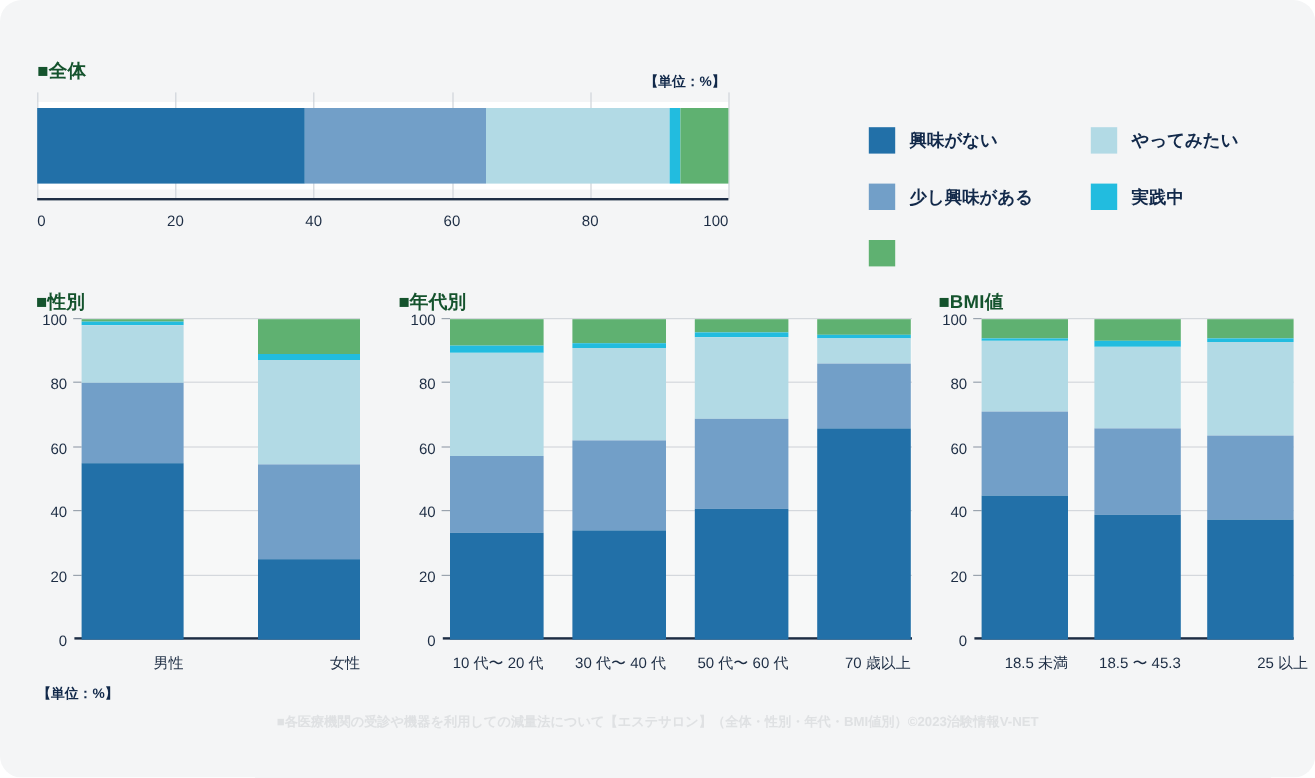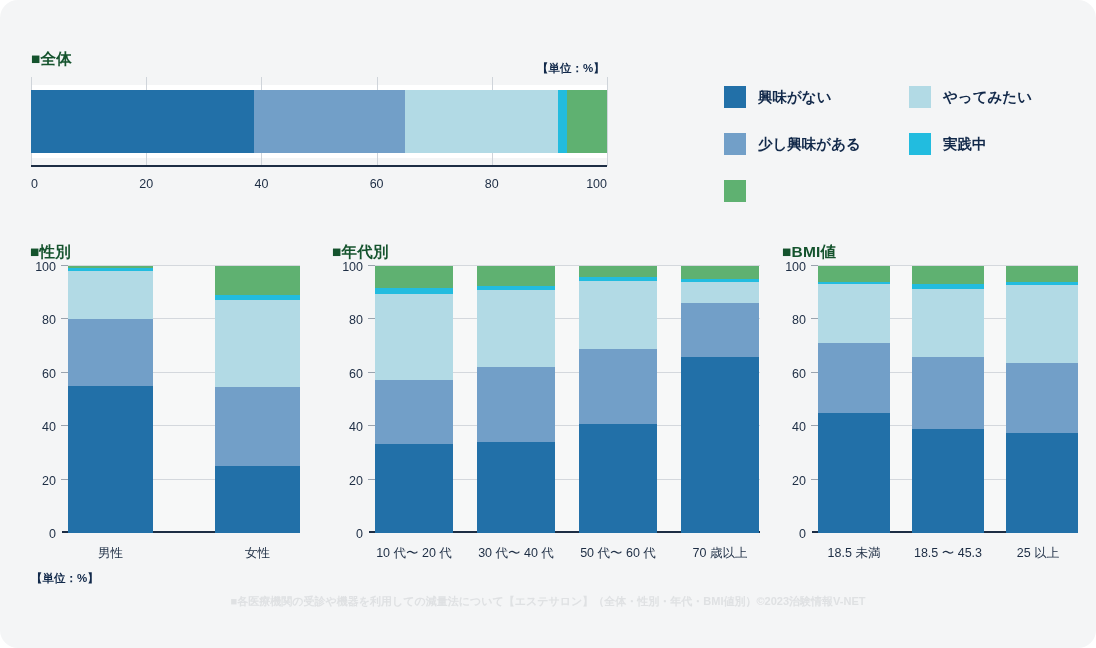--- a/index.html
+++ b/index.html
@@ -37,21 +37,21 @@
     position: absolute;
     font-size: 12.5px;
     color: #1d2d44;
     white-space: nowrap;
   }
   .cat-label {
     position: absolute;
     font-size: 12.5px;
     color: #1d2d44;
     white-space: nowrap;
-    text-align: center;
+    text-align: right;
   }
 
   
   #overall-plot {
     position: absolute;
     left: 31px; top: 85px;
     width: 576px; height: 73px;
     background: #ffffff;
   }
   #overall-plot .vgrid {
@@ -108,20 +108,21 @@
   #legend {
     position: absolute;
     left: 724px; top: 86px;
     width: 340px; height: 125px;
   }
   .legend-item {
     position: absolute;
     display: flex;
     align-items: center;
     white-space: nowrap;
+    margin-top: 20px;
   }
   .legend-swatch {
     width: 22px; height: 22px;
     flex: 0 0 22px;
     margin-right: 12px;
   }
   .legend-text {
     font-size: 14.5px;
     font-weight: 700;
     color: #12294a;
@@ -331,19 +332,19 @@
           <div class="seg" title="過去に実践したことがある 6.9%" style="height: 18.423px; background: rgb(95, 177, 113);"></div>
         </div>
         <div class="cat-label" style="left: 94px; width: 72px; top: 279px;">18.5 〜 45.3</div>
         <div class="col" style="width: 72px; height: 267px; left: 188px;">
           <div class="seg" title="興味がない 37.5%" style="height: 100.125px; background: rgb(34, 112, 168);"></div>
           <div class="seg" title="少し興味がある 26.3%" style="height: 70.221px; background: rgb(114, 159, 200);"></div>
           <div class="seg" title="やってみたい 29%" style="height: 77.43px; background: rgb(178, 218, 229);"></div>
           <div class="seg" title="実践中 1.4%" style="height: 3.738px; background: rgb(34, 188, 223);"></div>
           <div class="seg" title="過去に実践したことがある 5.8%" style="height: 15.486px; background: rgb(95, 177, 113);"></div>
         </div>
-        <div class="cat-label" style="left: 184px; width: 72px; top: 279px;">25 以上</div>
+        <div class="cat-label" style="left: 200px; width: 72px; top: 279px;">25 以上</div>
       </div>
     </div>
 
   <div id="footer">■各医療機関の受診や機器を利用しての減量法について【エステサロン】（全体・性別・年代・BMI値別）©2023治験情報V-NET</div>
 
 </div>
 
 </body></html>

